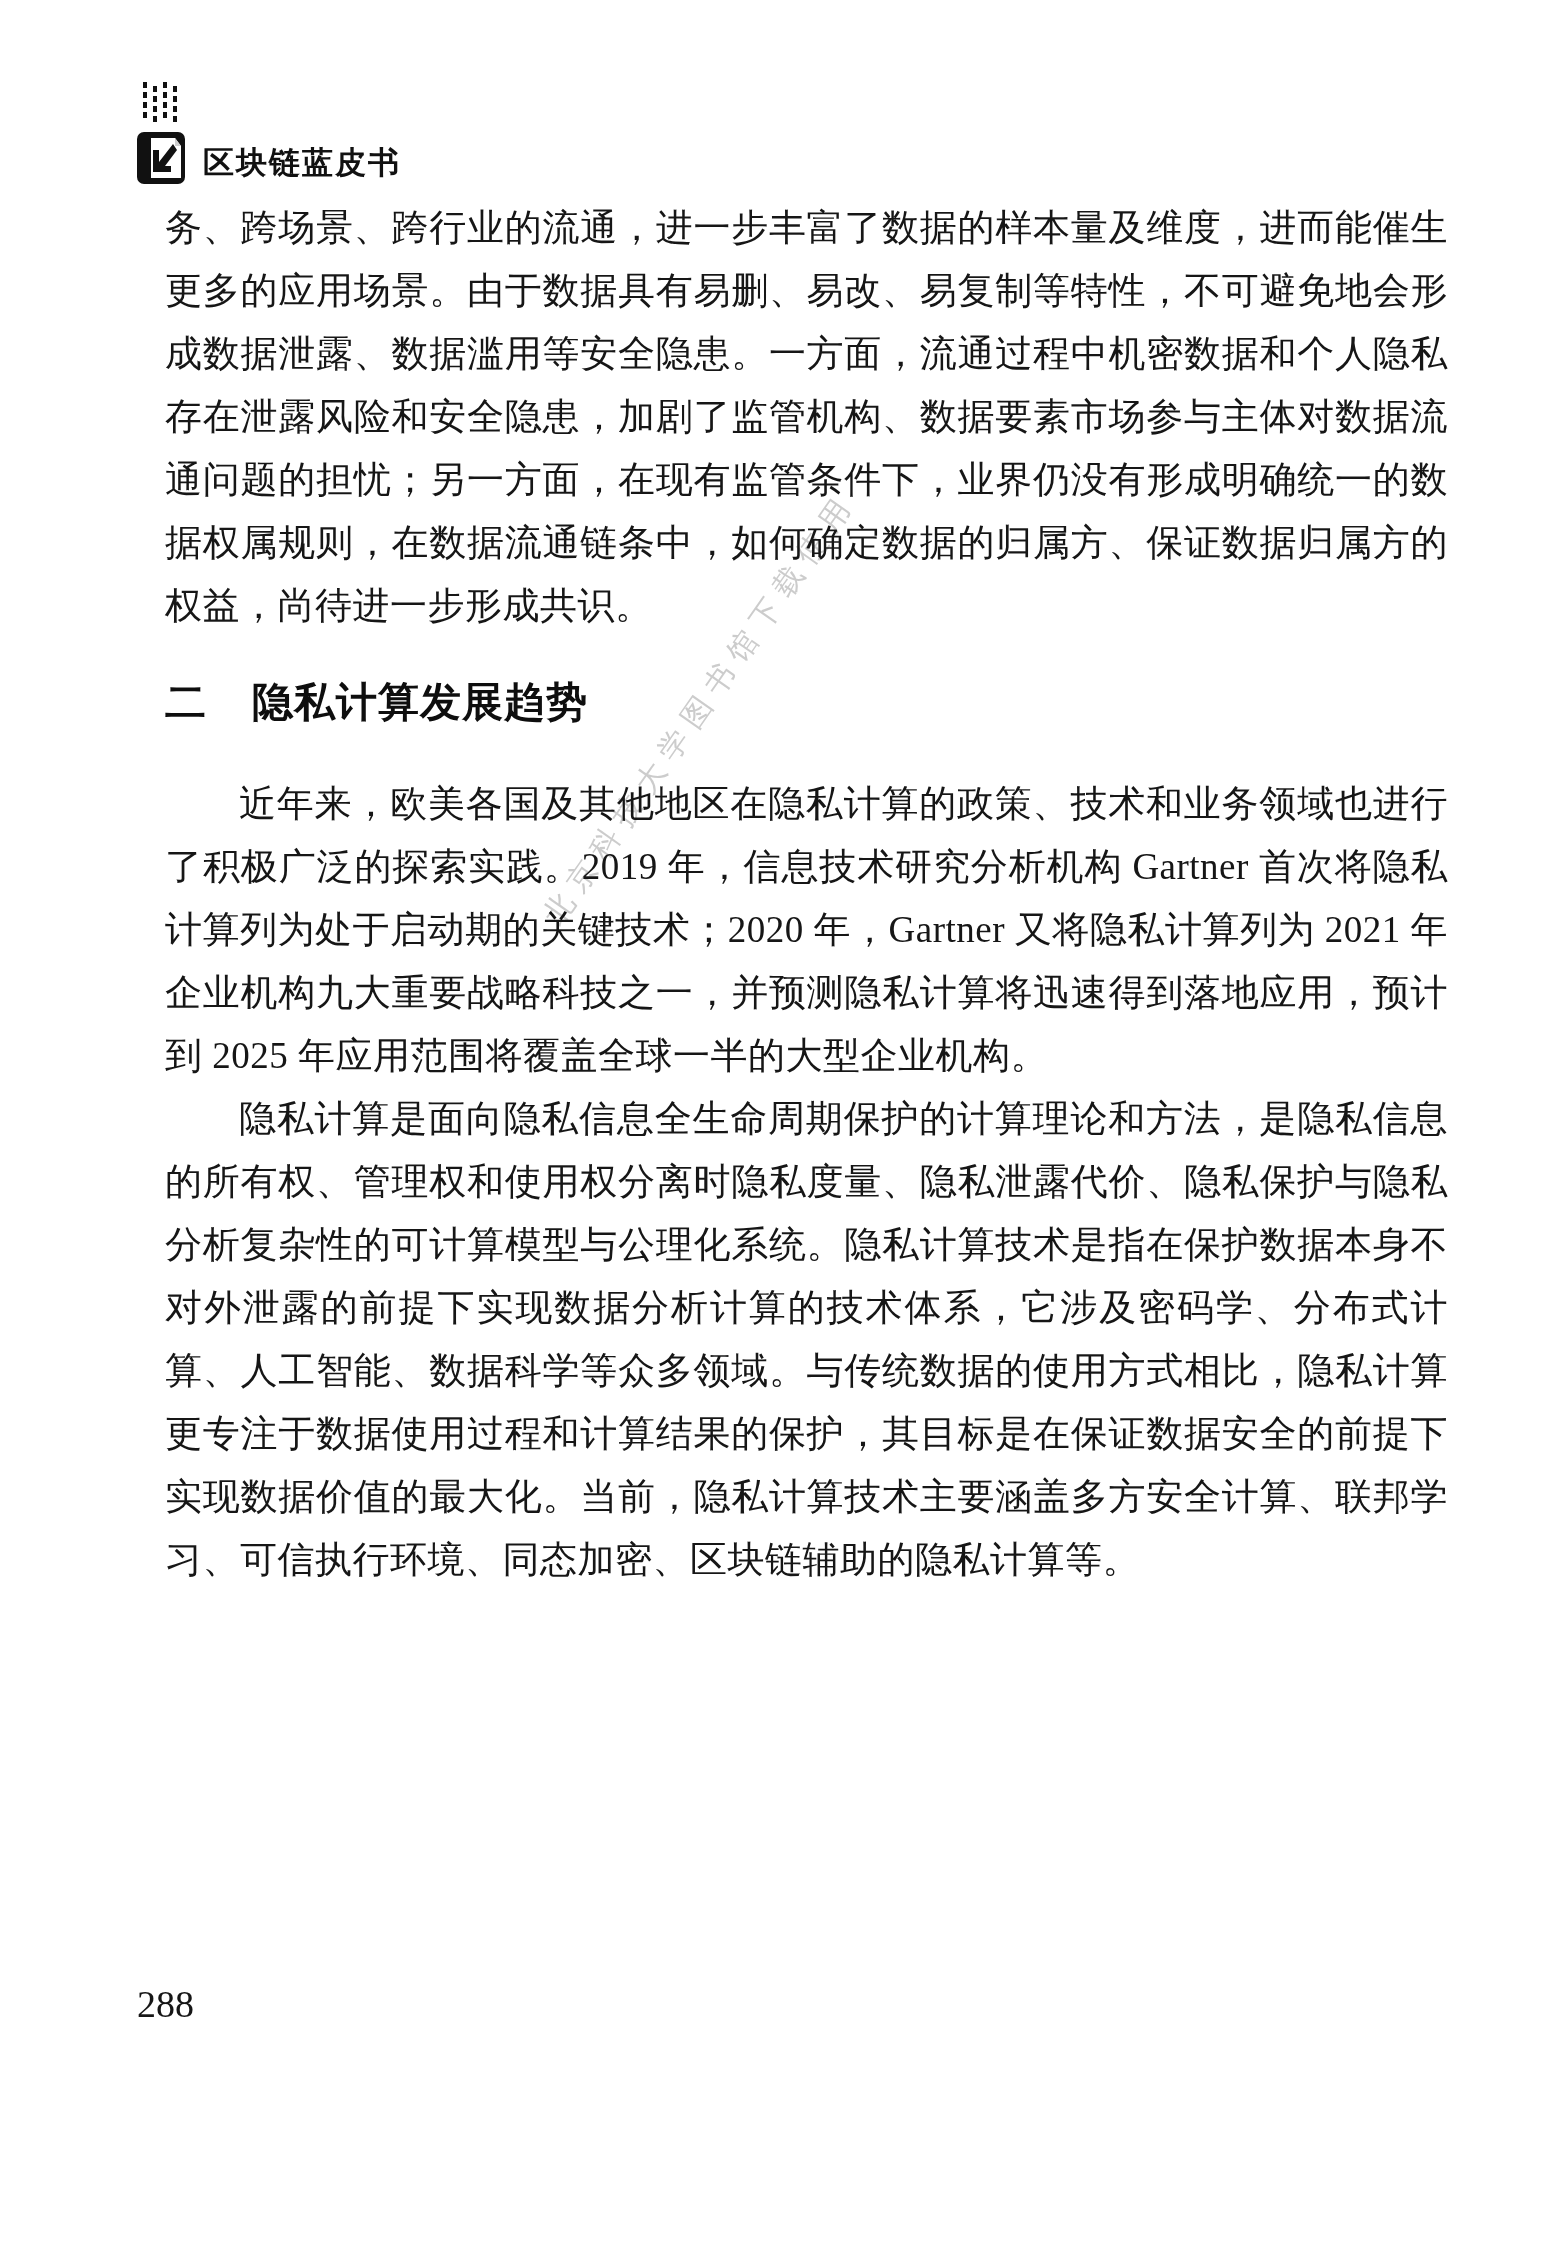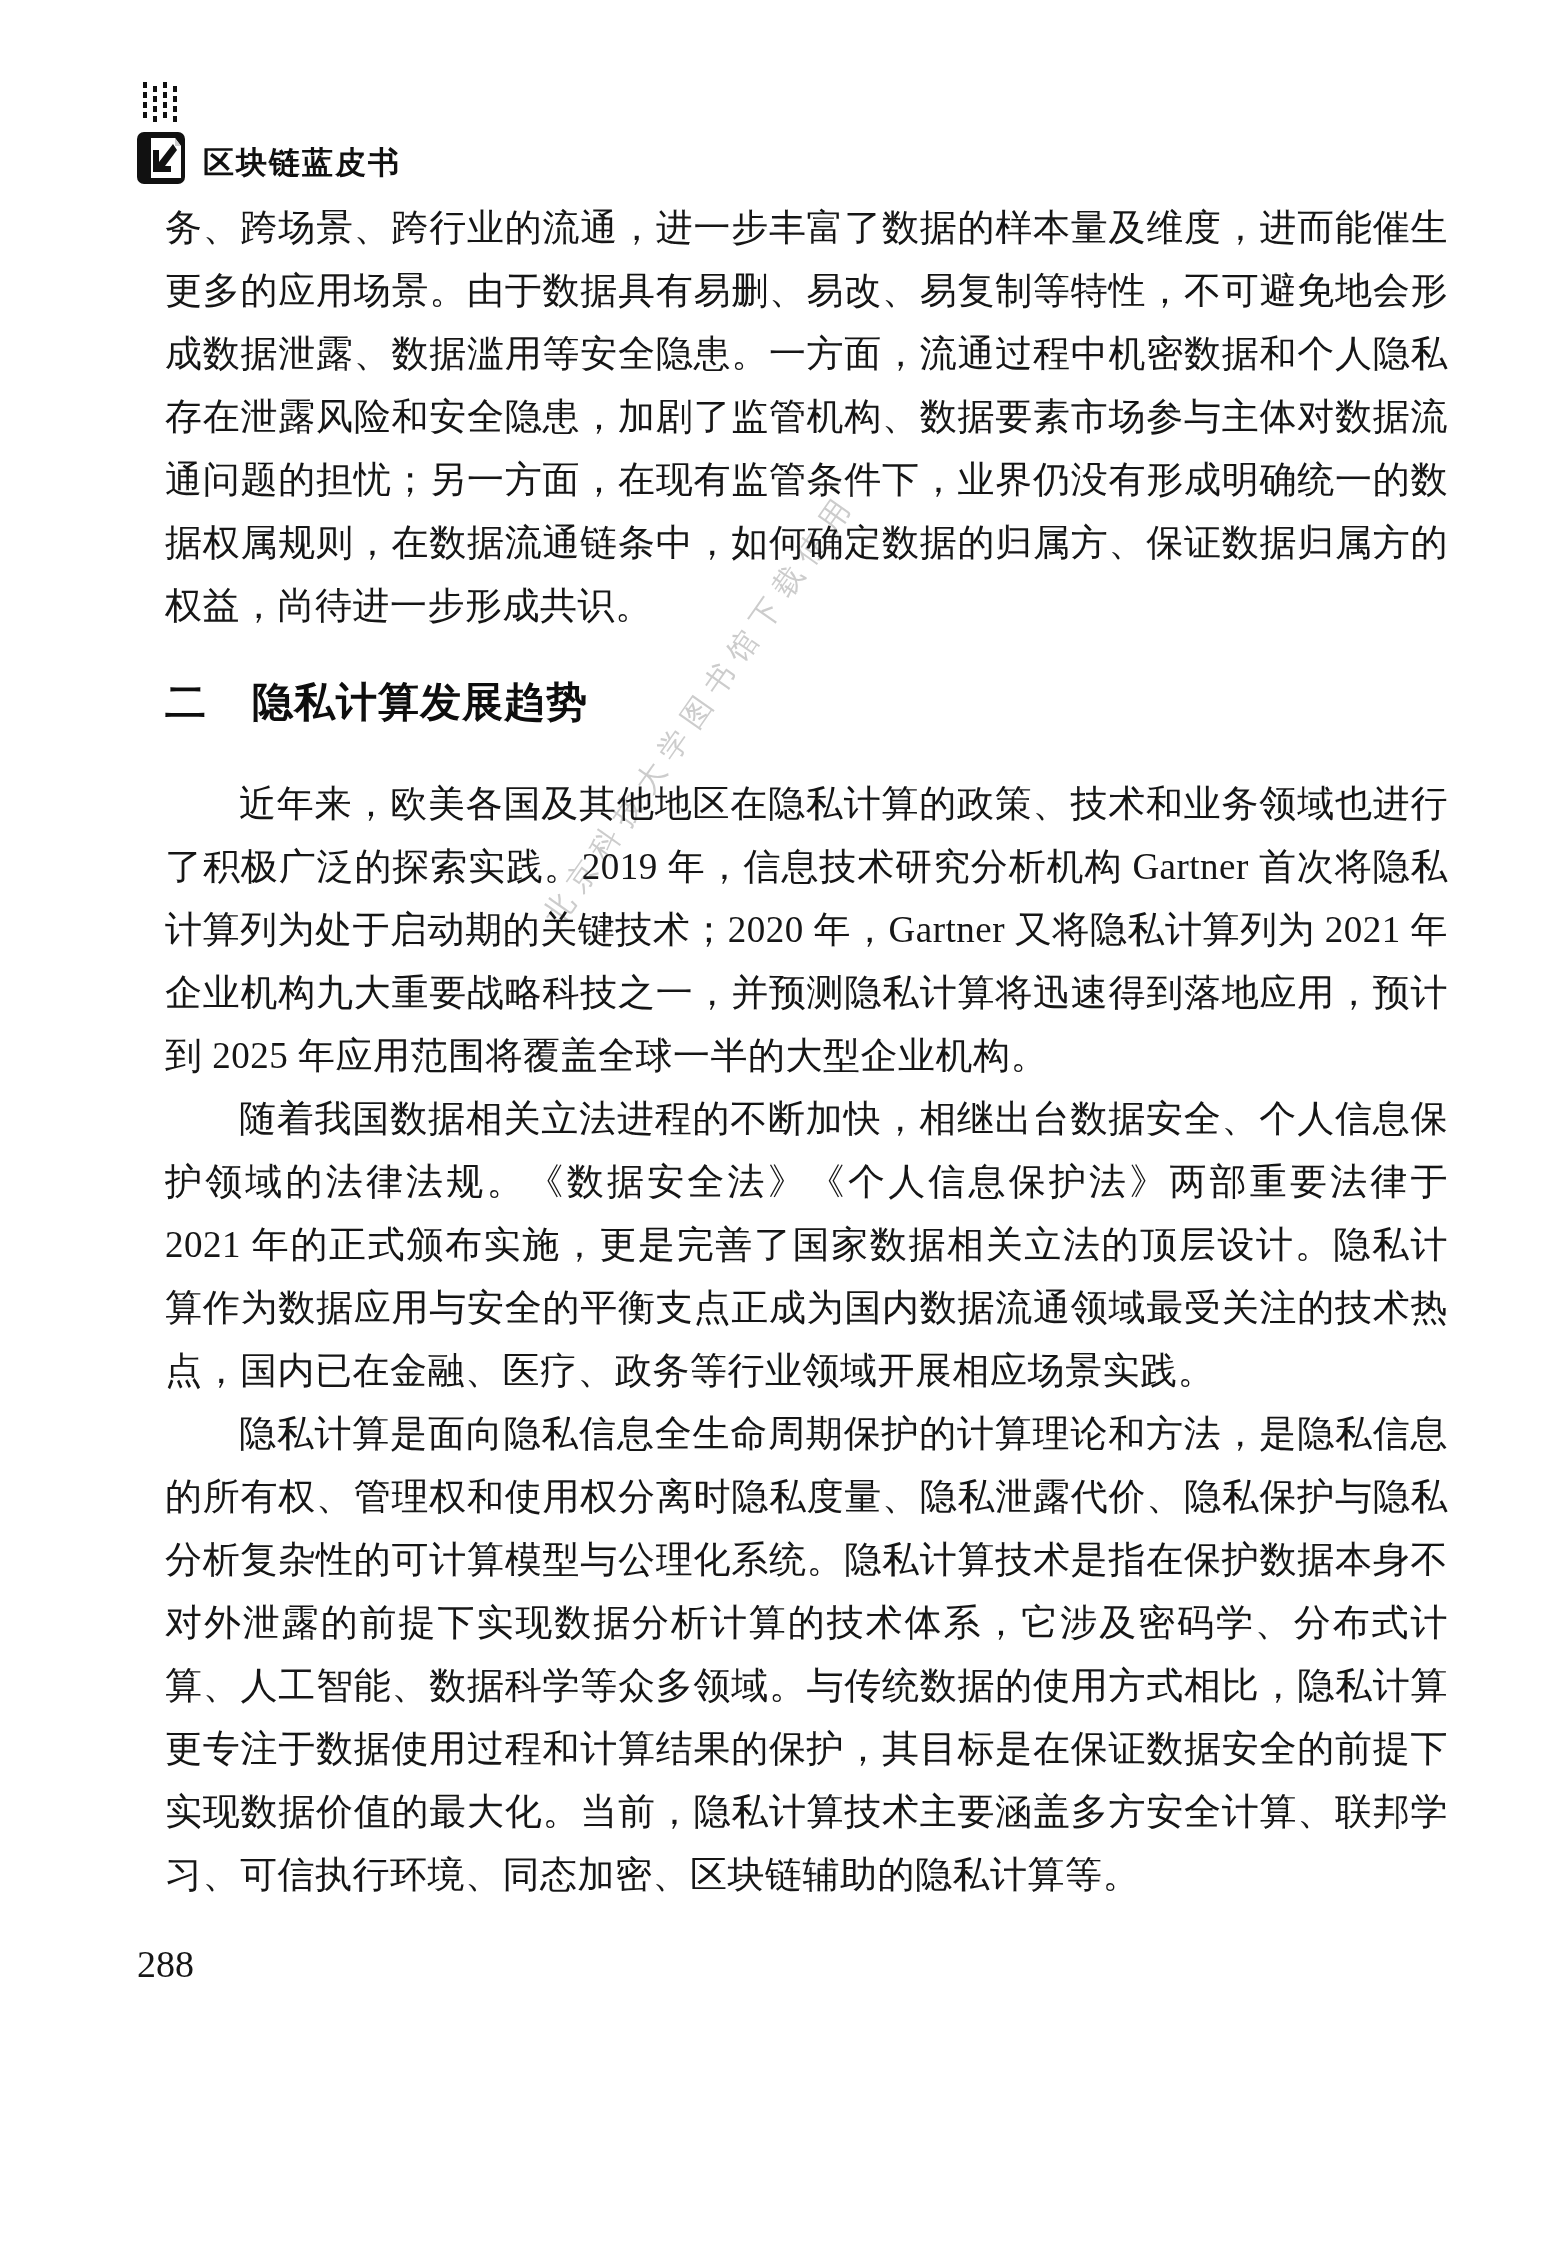--- a/index.html
+++ b/index.html
@@ -69,21 +69,21 @@
     font-size: 30px;
     letter-spacing: 10px;
     text-align: center;
     pointer-events: none;
     font-family: "Liberation Serif", "DejaVu Serif", serif;
     white-space: nowrap;
   }
   .page-number {
     position: absolute;
     left: 137px;
-    top: 1942px;
+    top: 1982px;
     font-size: 38px;
     color: #161616;
   }
 </style>
 </head>
 <body>
 
 <div class="page">
 
   <div class="brand">
@@ -117,19 +117,18 @@
   </div>
 
   <div class="watermark">北京科技大学图书馆下载使用</div>
 
   <div class="content">
     <p class="para">务、跨场景、跨行业的流通，进一步丰富了数据的样本量及维度，进而能催生更多的应用场景。由于数据具有易删、易改、易复制等特性，不可避免地会形成数据泄露、数据滥用等安全隐患。一方面，流通过程中机密数据和个人隐私存在泄露风险和安全隐患，加剧了监管机构、数据要素市场参与主体对数据流通问题的担忧；另一方面，在现有监管条件下，业界仍没有形成明确统一的数据权属规则，在数据流通链条中，如何确定数据的归属方、保证数据归属方的权益，尚待进一步形成共识。</p>
 
     <h2 class="section-heading"><span>二</span><span class="heading-gap"></span><span>隐私计算发展趋势</span></h2>
 
     <p class="para indent">近年来，欧美各国及其他地区在隐私计算的政策、技术和业务领域也进行了积极广泛的探索实践。2019 年，信息技术研究分析机构 Gartner 首次将隐私计算列为处于启动期的关键技术；2020 年，Gartner 又将隐私计算列为 2021 年企业机构九大重要战略科技之一，并预测隐私计算将迅速得到落地应用，预计到 2025 年应用范围将覆盖全球一半的大型企业机构。</p>
-    <p class="para indent">随着我国数据相关立法进程的不断加快，相继出台数据安全、个人信息保护领域的法律法规。《数据安全法》《个人信息保护法》两部重要法律于 2021 年的正式颁布实施，更是完善了国家数据相关立法的顶层设计。隐私计算作为数据应用与安全的平衡支点正成为国内数据流通领域最受关注的技术热点，国内已在金融、医疗、政务等行业领域开展相应场景实践。</p>
     <p class="para indent">隐私计算是面向隐私信息全生命周期保护的计算理论和方法，是隐私信息的所有权、管理权和使用权分离时隐私度量、隐私泄露代价、隐私保护与隐私分析复杂性的可计算模型与公理化系统。隐私计算技术是指在保护数据本身不对外泄露的前提下实现数据分析计算的技术体系，它涉及密码学、分布式计算、人工智能、数据科学等众多领域。与传统数据的使用方式相比，隐私计算更专注于数据使用过程和计算结果的保护，其目标是在保证数据安全的前提下实现数据价值的最大化。当前，隐私计算技术主要涵盖多方安全计算、联邦学习、可信执行环境、同态加密、区块链辅助的隐私计算等。</p>
   </div>
 
   <div class="page-number">288</div>
 
 </div>
 
 </body></html>

